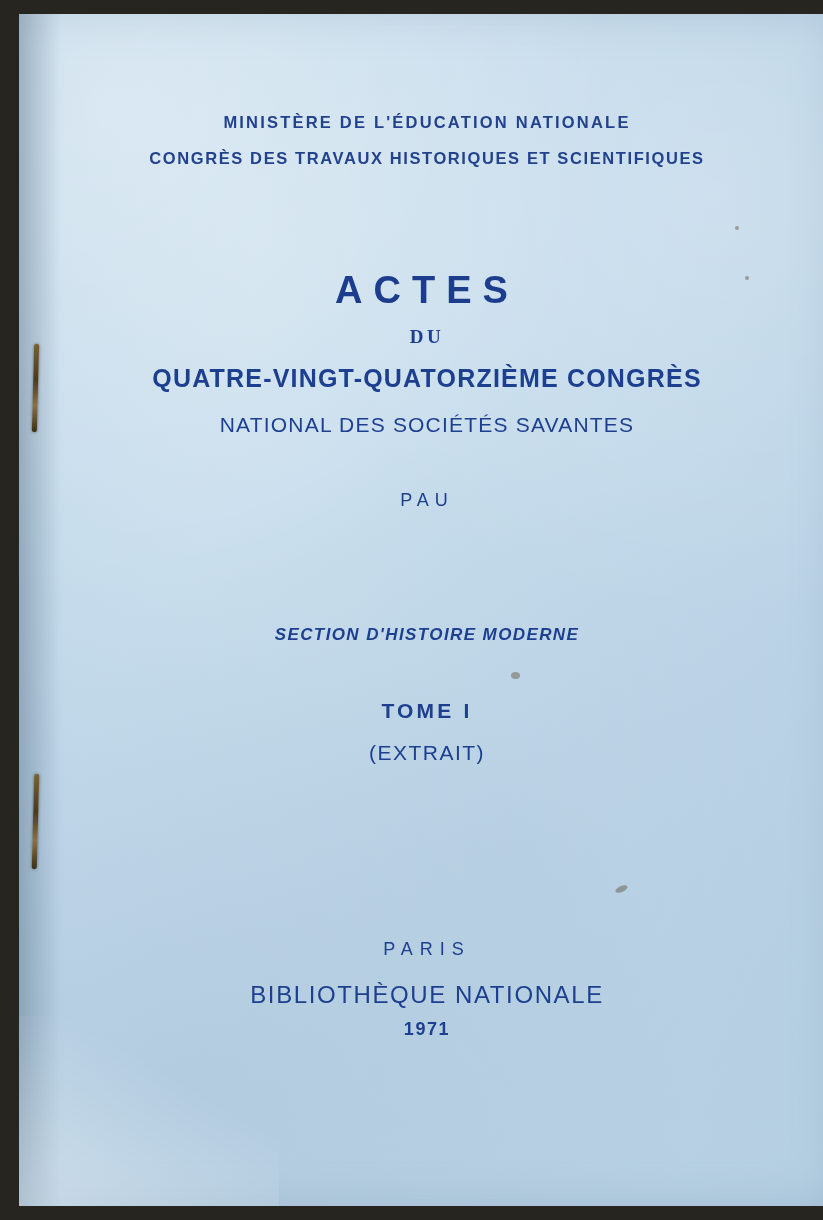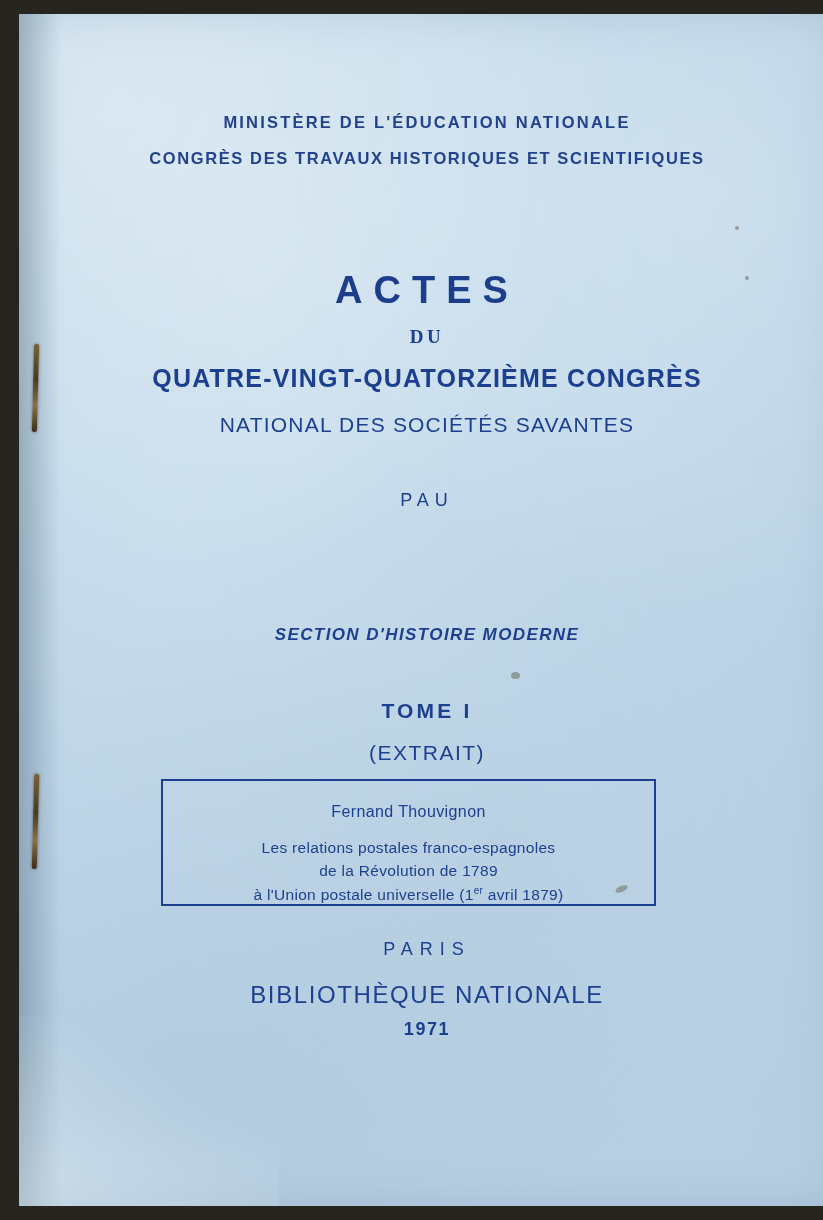--- a/index.html
+++ b/index.html
@@ -257,26 +257,20 @@
     <div class="ink" id="city">PAU</div>
 
 
     <div class="ink" id="section-line1">SECTION D'HISTOIRE MODERNE</div>
 
 
     <div class="ink" id="tome">TOME I</div>
 
     <div class="ink" id="extrait">(EXTRAIT)</div>
 
-    <div id="article-box">
-      <div id="article-author">Fernand Thouvignon</div>
-      <div class="article-title-line" id="art-t1">Les relations postales franco-espagnoles</div>
-      <div class="article-title-line" id="art-t2">de la Révolution de 1789</div>
-      <div class="article-title-line" id="art-t3"><span>à l'Union postale universelle (1</span><sup>er</sup><span> avril 1879)</span></div>
-    </div>
 
     <div class="ink" id="publisher-city">PARIS</div>
 
     <div class="ink" id="publisher-name">BIBLIOTHÈQUE NATIONALE</div>
 
     <div class="ink" id="publisher-year">1971</div>
 
   </div>
 </div>
 

